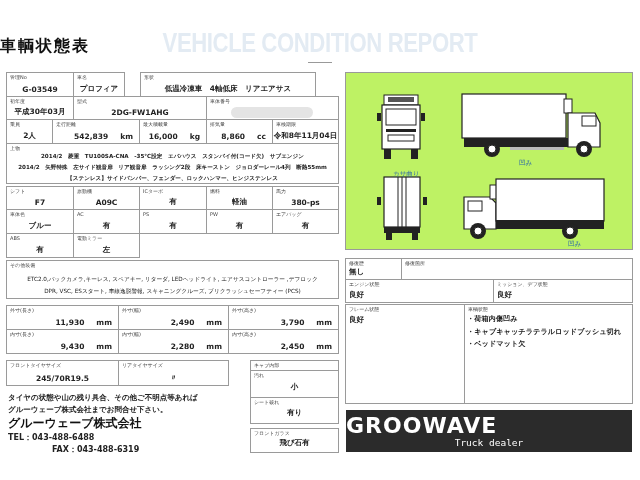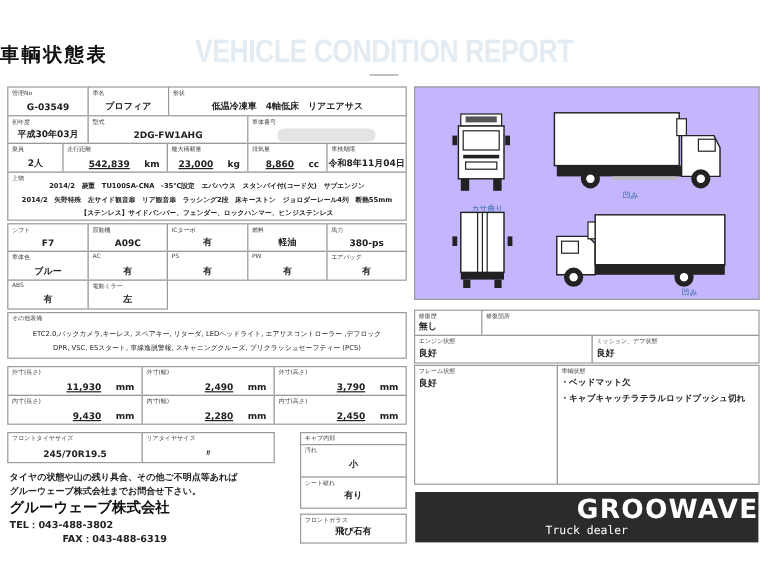--- a/index.html
+++ b/index.html
@@ -9,52 +9,52 @@
   .bg-title { position: absolute; left: 0; top: 28px; width: 640px; text-align: center;
     font-family: "Liberation Sans", sans-serif; font-weight: bold; font-size: 27px;
     color: #e3ebf3; letter-spacing: -0.5px; transform: scaleX(0.82); }
   .main-title { position: absolute; left: 0; top: 36px; width: 640px; 
     font-size: 16px; font-weight: bold; color: #111; letter-spacing: 2px; }
   .title-rule { position: absolute; left: 308px; top: 62px; width: 24px; height: 1px; background: #999; }
   .cell { position: absolute; border: 1px solid #9a9a9a; background: #fff; }
   .lbl { position: absolute; left: 3px; top: 1px; font-size: 5px; color: #444; white-space: nowrap; }
   .val { position: absolute; left: 0; right: 0; bottom: 2px; font-size: 7.5px; font-weight: bold;
     text-align: center; white-space: nowrap; color: #222; }
-  .val.right { text-align: right; padding-right: 6px; text-decoration: underline; }
+  .val.right { text-align: right; padding-right: 6px; }
   .val.left { text-align: left; padding-left: 3px; }
   .unit { display: inline-block; margin-left: 12px; }
   .multi { position: absolute; left: 0; right: 0; top: 9px; font-size: 6.2px; font-weight: bold;
     text-align: center; line-height: 10px; }
-  .panel { position: absolute; border: 1px solid #9a9a9a; background: #c4b5fd; }
+  .panel { position: absolute; border: 1px solid #9a9a9a; background: #bef264; }
   .note { position: absolute; font-size: 7.5px; font-weight: bold; color: #222; white-space: nowrap; }
   .company { position: absolute; font-size: 12px; font-weight: bold; color: #111; white-space: nowrap; }
   .tag { position: absolute; font-size: 6.5px; color: #2f6aa6; white-space: nowrap; }
   .logo { position: absolute; left: 346px; top: 410px; width: 286px; height: 42px; background: #2b2b2b; }
-  .logo-main { position: absolute; left: 0; right: 0; top: 3px; text-align: right; color: #fff;
-    font-family: "DejaVu Sans", sans-serif; font-weight: bold; font-size: 22px; letter-spacing: 1px; padding-left: 40px; }
+  .logo-main { position: absolute; left: 0; right: 0; top: 3px; text-align: left; color: #fff;
+    font-family: "DejaVu Sans", sans-serif; font-weight: bold; font-size: 22px; letter-spacing: 1px; }
   .logo-sub { position: absolute; left: 0; right: 0; top: 27px; text-align: center; color: #fff;
     font-family: "DejaVu Sans Mono", monospace; font-size: 9.5px; }
   .list-line { font-size: 7.2px; font-weight: bold; line-height: 12.5px; white-space: nowrap; }
 </style>
 </head>
 <body>
 
 <div class="bg-title">VEHICLE CONDITION REPORT</div>
 <div class="main-title">車輌状態表</div>
 <div class="title-rule"></div>
 
 <div class="cell" style="left:6px;top:72px;width:68px;height:25px;">
   <span class="lbl">管理No</span>
   <span class="val">G-03549</span>
 </div>
-<div class="cell" style="left:73px;top:72px;width:68px;height:25px;">
+<div class="cell" style="left:73px;top:72px;width:52px;height:25px;">
   <span class="lbl">車名</span>
   <span class="val">プロフィア</span>
 </div>
-<div class="cell" style="left:140px;top:72px;width:199px;height:25px;">
+<div class="cell" style="left:140px;top:72px;width:176px;height:25px;">
   <span class="lbl">形状</span>
   <span class="val">低温冷凍車　4軸低床　リアエアサス</span>
 </div>
 
 <div class="cell" style="left:6px;top:96px;width:68px;height:24px;">
   <span class="lbl">初年度</span>
   <span class="val">平成30年03月</span>
 </div>
 <div class="cell" style="left:73px;top:96px;width:134px;height:24px;">
   <span class="lbl">型式</span>
@@ -68,21 +68,21 @@
 <div class="cell" style="left:6px;top:119px;width:47px;height:25px;">
   <span class="lbl">乗員</span>
   <span class="val">2人</span>
 </div>
 <div class="cell" style="left:52px;top:119px;width:88px;height:25px;">
   <span class="lbl">走行距離</span>
   <span class="val right"><span>542,839</span><span class="unit">km</span></span>
 </div>
 <div class="cell" style="left:139px;top:119px;width:68px;height:25px;">
   <span class="lbl">最大積載量</span>
-  <span class="val right"><span>23,000</span><span class="unit">kg</span></span>
+  <span class="val right"><span>16,000</span><span class="unit">kg</span></span>
 </div>
 <div class="cell" style="left:206px;top:119px;width:67px;height:25px;">
   <span class="lbl">排気量</span>
   <span class="val right"><span>8,860</span><span class="unit">cc</span></span>
 </div>
 <div class="cell" style="left:272px;top:119px;width:67px;height:25px;">
   <span class="lbl">車検期限</span>
   <span class="val">令和8年11月04日</span>
 </div>
 
@@ -184,21 +184,21 @@
   <span class="val">245/70R19.5</span>
 </div>
 <div class="cell" style="left:118px;top:360px;width:111px;height:26px;">
   <span class="lbl">リアタイヤサイズ</span>
   <span class="val">〃</span>
 </div>
 
 <div class="note" style="left:8px;top:393px;">タイヤの状態や山の残り具合、その他ご不明点等あれば</div>
 <div class="note" style="left:8px;top:405px;">グルーウェーブ株式会社までお問合せ下さい。</div>
 <div class="company" style="left:8px;top:415px;">グルーウェーブ株式会社</div>
-<div class="note" style="left:8px;top:432px;font-size:8px;">TEL：043-488-3802</div>
+<div class="note" style="left:8px;top:432px;font-size:8px;">TEL：043-488-6488</div>
 <div class="note" style="left:8px;top:444px;font-size:8px;padding-left:44px;">FAX：043-488-6319</div>
 
 <div class="cell" style="left:250px;top:360px;width:89px;height:11px;">
   <span class="lbl">キャブ内部</span>
 </div>
 <div class="cell" style="left:250px;top:370px;width:89px;height:28px;">
   <span class="lbl">汚れ</span>
   <span class="val" style="bottom:5px;">小</span>
 </div>
 <div class="cell" style="left:250px;top:397px;width:89px;height:27px;">
@@ -281,22 +281,23 @@
   <span class="lbl">ミッション、デフ状態</span>
   <span class="val left">良好</span>
 </div>
 <div class="cell" style="left:345px;top:304px;width:120px;height:100px;">
   <span class="lbl">フレーム状態</span>
   <span class="val left" style="top:10px;bottom:auto;">良好</span>
 </div>
 <div class="cell" style="left:464px;top:304px;width:169px;height:100px;">
   <span class="lbl">車輌状態</span>
   <div class="abs" style="left:2px;top:8px;">
+    <div class="list-line">・荷箱内傷凹み</div>
+    <div class="list-line">・キャブキャッチラテラルロッドブッシュ切れ</div>
     <div class="list-line">・ベッドマット欠</div>
-    <div class="list-line">・キャブキャッチラテラルロッドブッシュ切れ</div>
     <div class="list-line" style="height:6px;"></div>
   </div>
 </div>
 
 <div class="logo">
   <div class="logo-main">GROOWAVE</div>
   <div class="logo-sub">Truck dealer</div>
 </div>
 
 </body></html>

